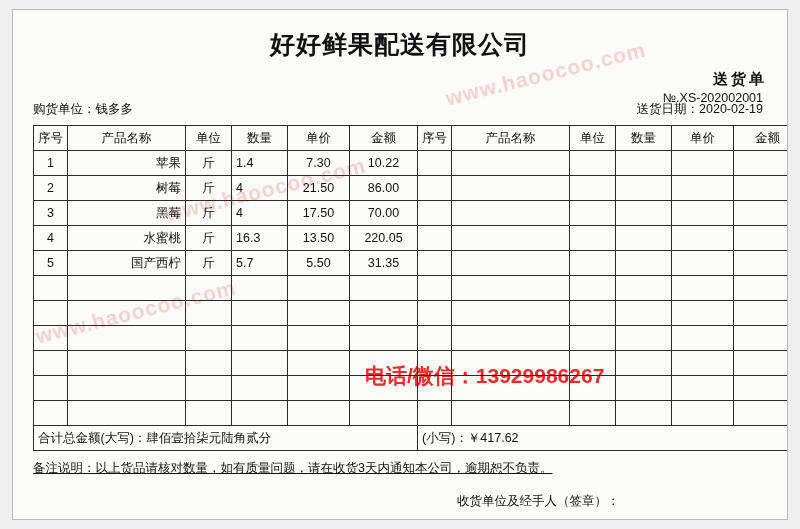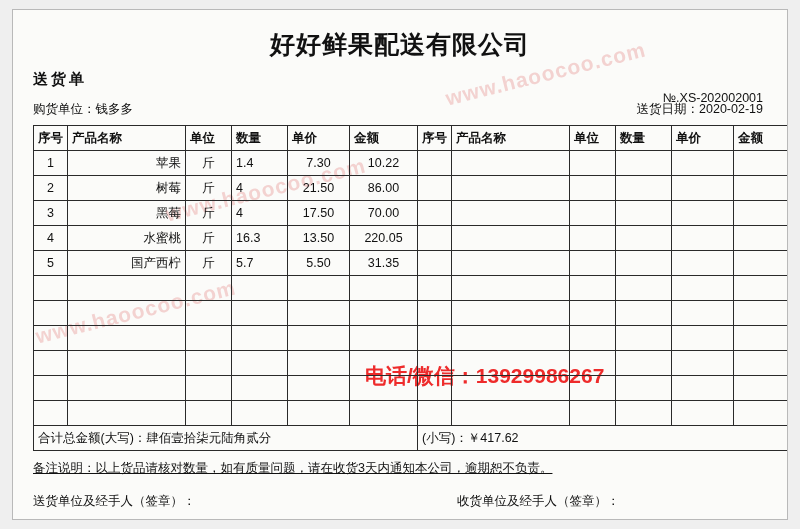--- a/index.html
+++ b/index.html
@@ -65,21 +65,21 @@
 
   .title {
     text-align: center;
     font-size: 25px;
     font-weight: bold;
     color: #111;
     margin-top: 18px;
     letter-spacing: 1px;
   }
   .subtitle {
-    text-align: left;
+    text-align: right;
     font-size: 15px;
     font-weight: bold;
     color: #111;
     margin-top: 9px;
     letter-spacing: 3px;
   }
   .docno {
     position: absolute;
     right: 24px;
     top: 63px;
@@ -107,21 +107,21 @@
     border: 1px solid #2a2a2a;
     height: 25px;
     font-size: 12.5px;
     font-weight: normal;
     color: #111;
     padding: 0 4px;
     box-sizing: border-box;
     overflow: hidden;
     white-space: nowrap;
   }
-  table.grid th { text-align: left; font-weight: bold; margin-left: 44px; }
+  table.grid th { text-align: center; font-weight: normal; margin-left: 44px; }
   .c-seq   { width: 34px;  text-align: center; }
   .c-name  { width: 118px; text-align: right; padding-left: 6px; }
   .c-unit  { width: 46px;  text-align: center; }
   .c-qty   { width: 56px;  }
   .c-price { width: 62px;  text-align: center; }
   .c-amt   { width: 68px;  text-align: center; }
   .empty-cell { height: 25px; }
 
   .total-row td {
     height: 26px;
@@ -356,19 +356,18 @@
             <td class="total-left" colspan="6">合计总金额(大写)：肆佰壹拾柒元陆角贰分</td>
             <td class="total-right" colspan="6">(小写)：￥417.62</td>
           </tr>
 
         </tbody>
       </table>
 
       <div class="note">备注说明：以上货品请核对数量，如有质量问题，请在收货3天内通知本公司，逾期恕不负责。</div>
 
       <div class="signs">
-        <span class="sign-left">送货单位及经手人（签章）：</span>
         <span class="sign-right">收货单位及经手人（签章）：</span>
       </div>
 
     </div>
   </div>
 </div>
 
 </body></html>

